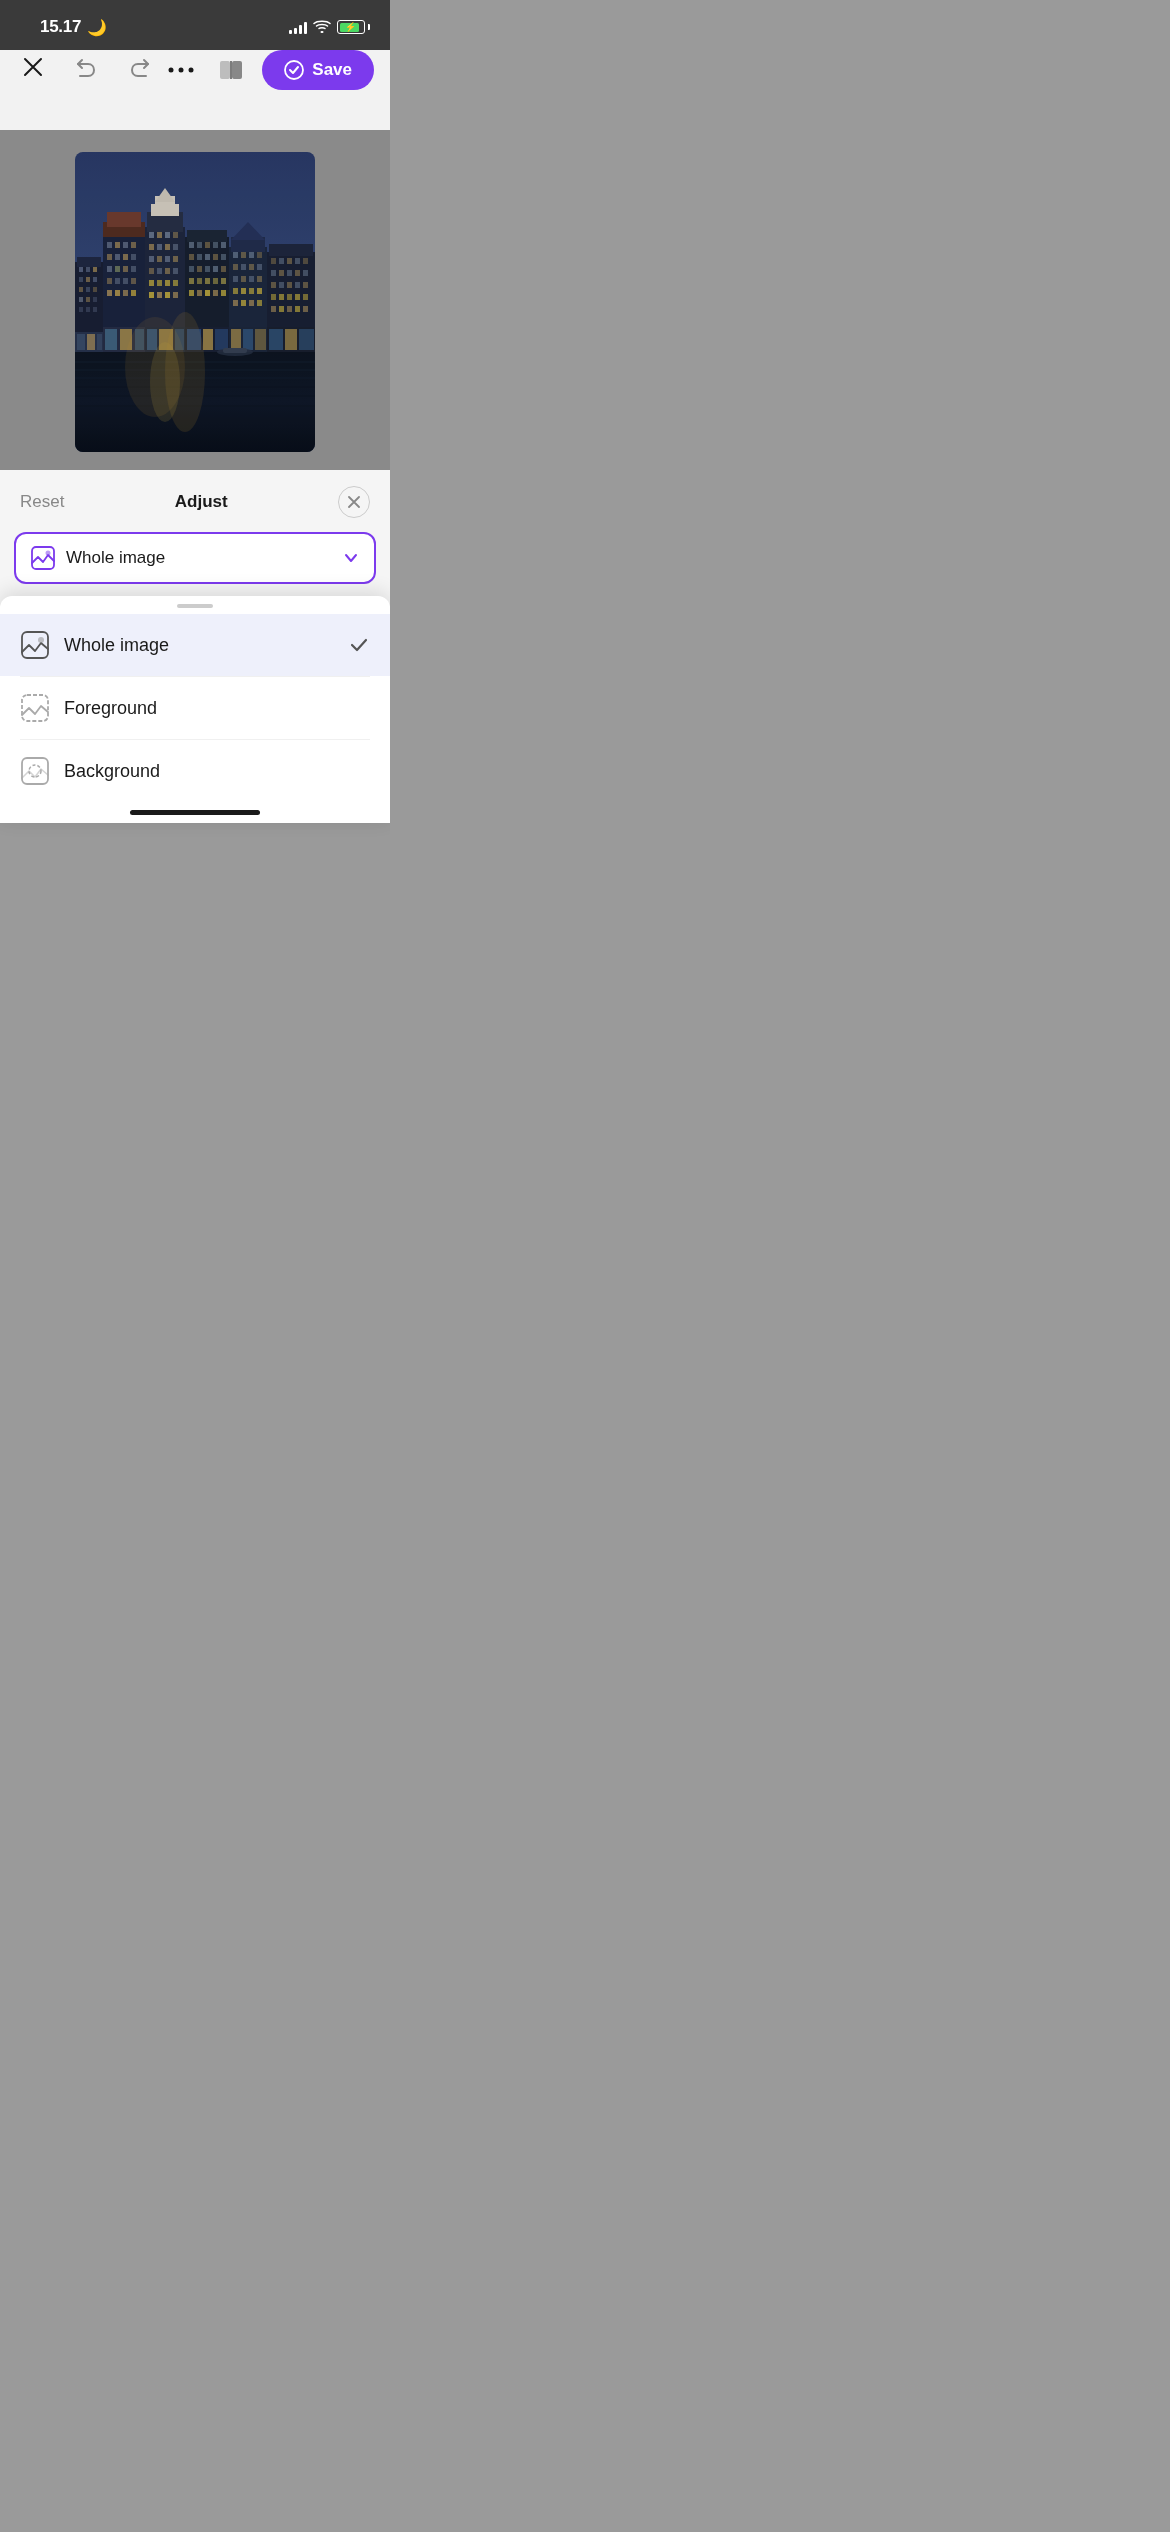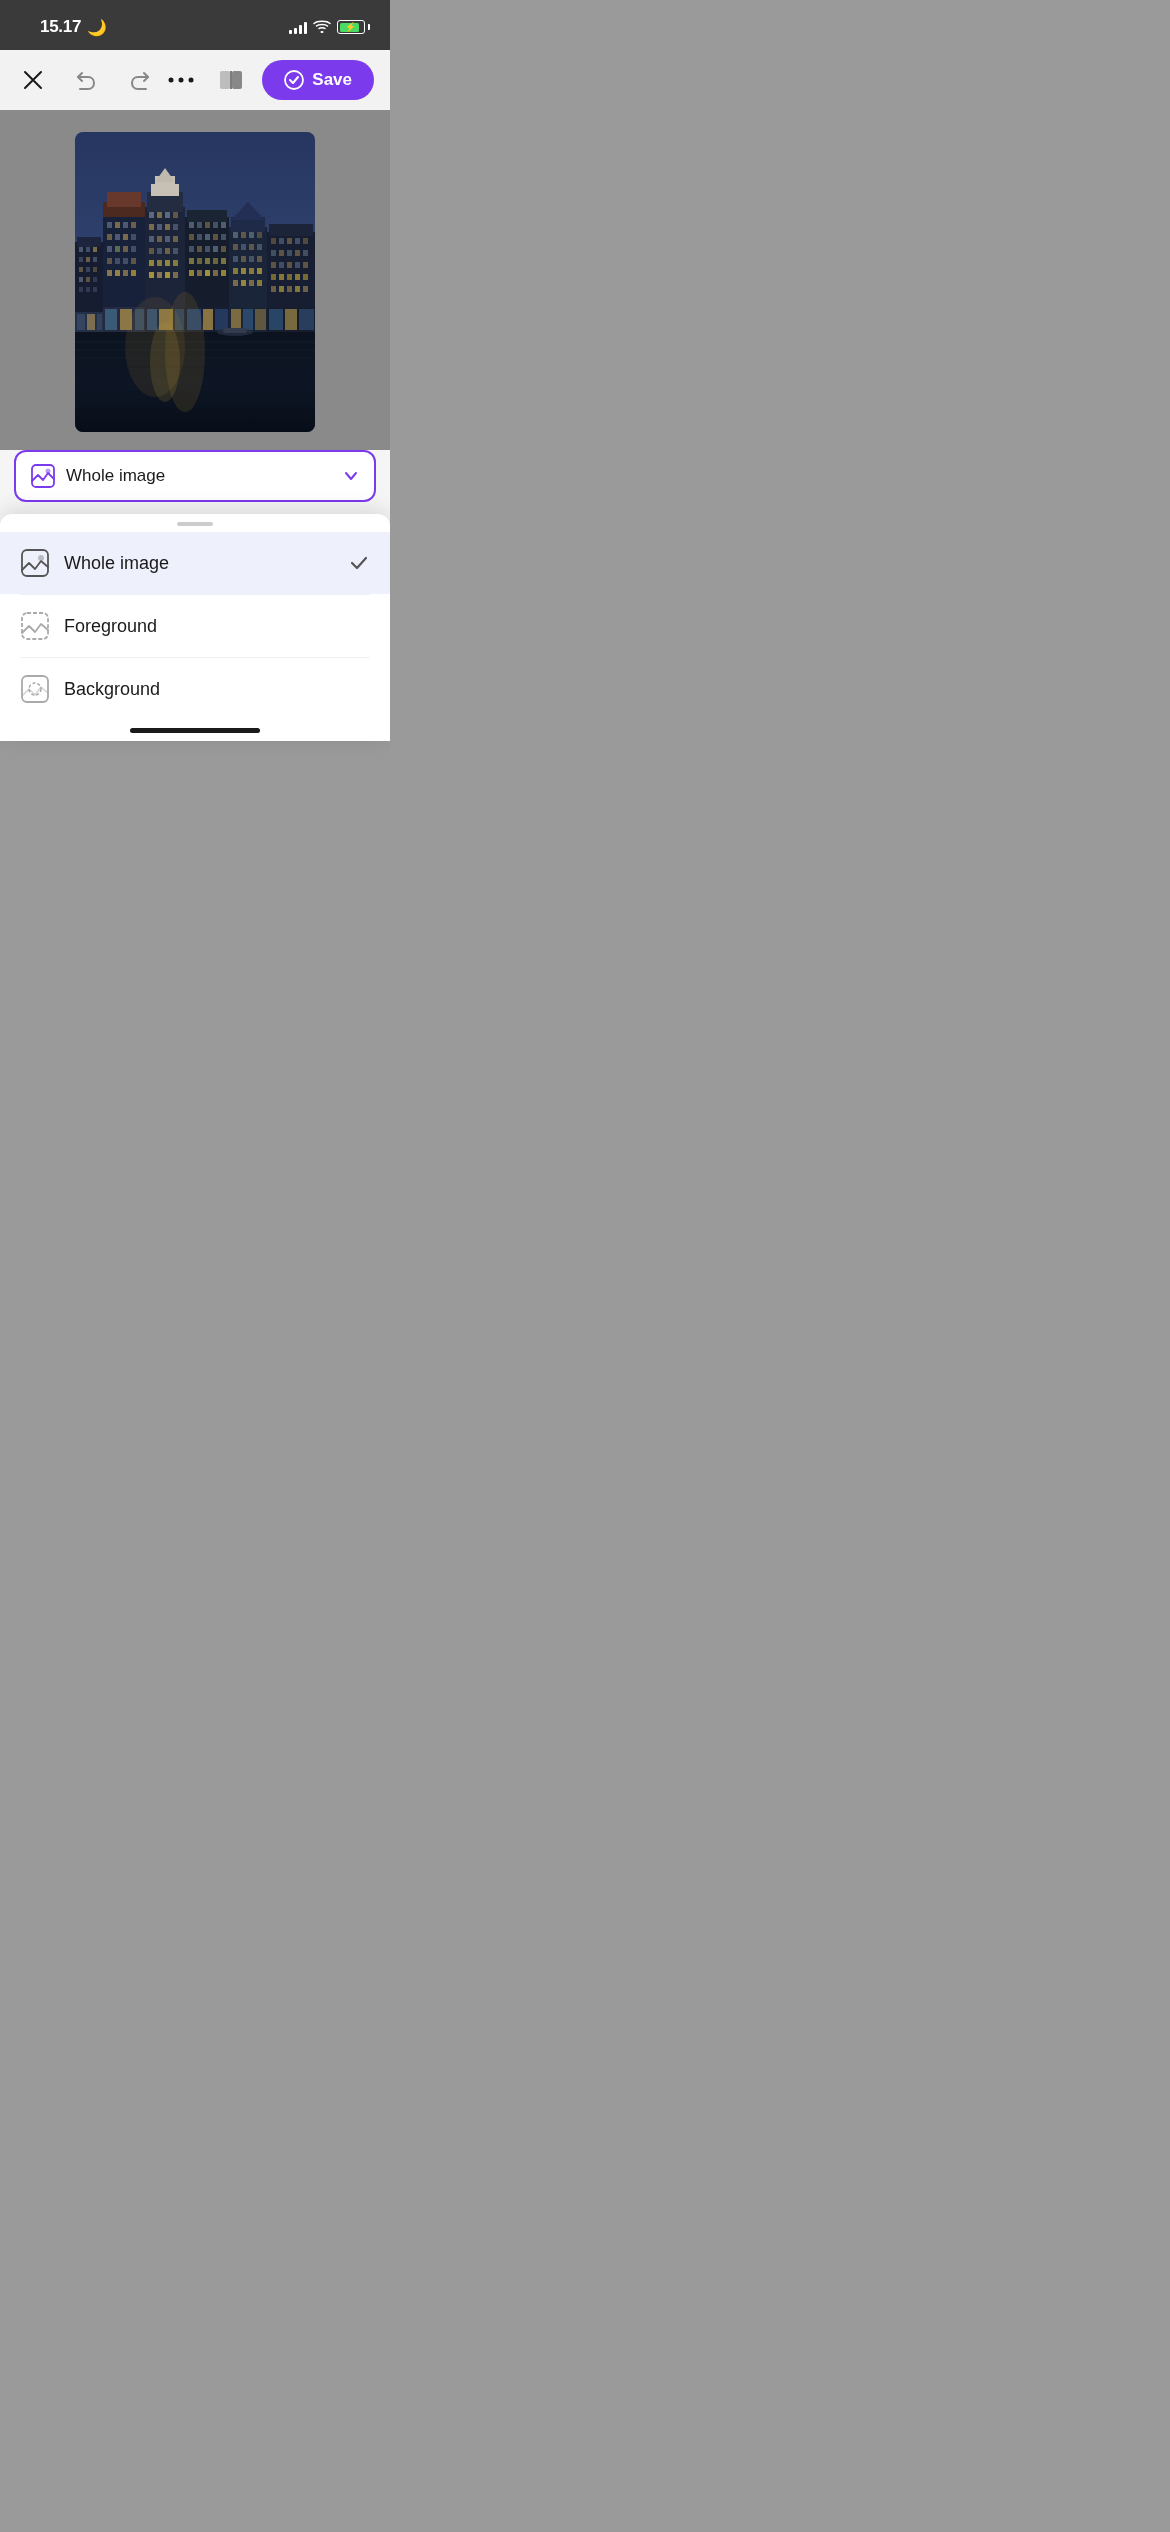--- a/index.html
+++ b/index.html
@@ -90,24 +90,24 @@
       left: 50%;
       transform: translate(-50%, -50%);
       font-size: 9px;
       color: #000;
       font-weight: bold;
     }
 
     
     .toolbar {
       width: 100%;
-      height: 60px;
+      height: 80px;
       background: #f2f2f2;
       display: flex;
-      align-items: center;
+      align-items: flex-start;
       justify-content: space-between;
       padding: 0 16px;
     }
 
     .toolbar-left {
       display: flex;
       align-items: center;
       gap: 18px;
     }
 
@@ -597,20 +597,29 @@
       <ellipse cx="160" cy="200" rx="18" ry="4" fill="#2a3548" opacity="0.8"></ellipse>
       <rect x="148" y="196" width="24" height="5" fill="#3a4558" rx="2"></rect>
 
       <rect width="240" height="300" fill="rgba(10,15,30,0.15)"></rect>
     </svg>
   </div>
 </div>
 
 <div class="bottom-panel">
 
+  <div class="adjust-header">
+    <button class="reset-btn">Reset</button>
+    <span class="adjust-title">Adjust</span>
+    <button class="close-circle-btn">
+      <svg width="12" height="12" viewBox="0 0 12 12" fill="none">
+        <path d="M1 1L11 11M11 1L1 11" stroke="#888" stroke-width="1.8" stroke-linecap="round"></path>
+      </svg>
+    </button>
+  </div>
 
   <div class="dropdown-container">
     <div class="dropdown-selector">
       <svg width="26" height="26" viewBox="0 0 26 26" fill="none">
         <rect x="2" y="2" width="22" height="22" rx="4" stroke="#7c3aed" stroke-width="1.8" fill="none"></rect>
         <path d="M2 18L8 12L13 17L18 10L24 16" stroke="#7c3aed" stroke-width="1.8" stroke-linecap="round" stroke-linejoin="round" fill="none"></path>
         <circle cx="18" cy="8" r="2.5" fill="#7c3aed" opacity="0.5"></circle>
       </svg>
       <span class="dropdown-label">Whole image</span>
       <svg width="18" height="18" viewBox="0 0 18 18" fill="none">

